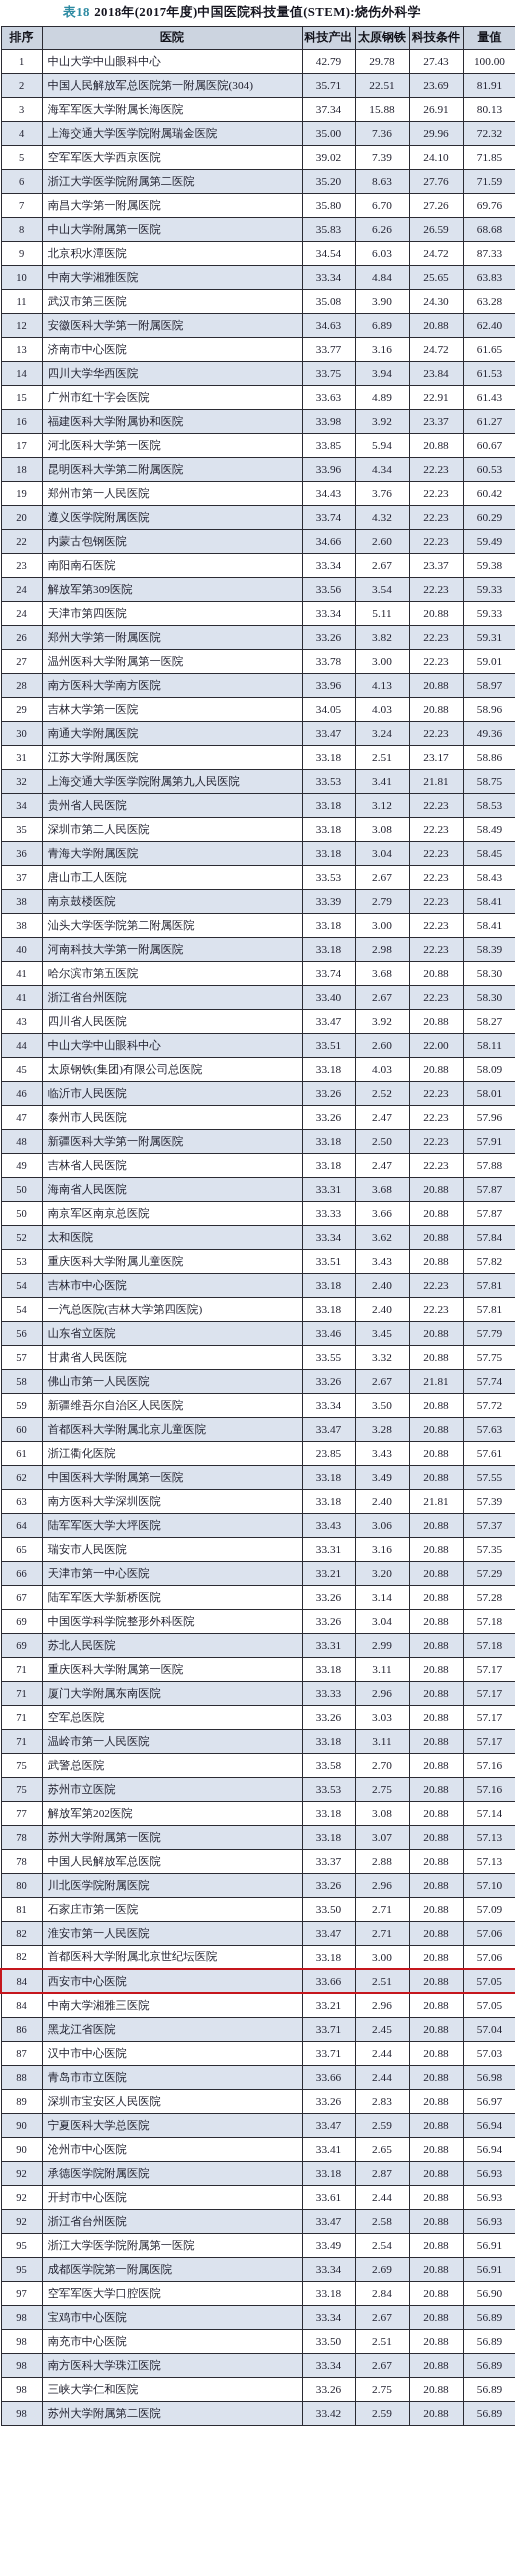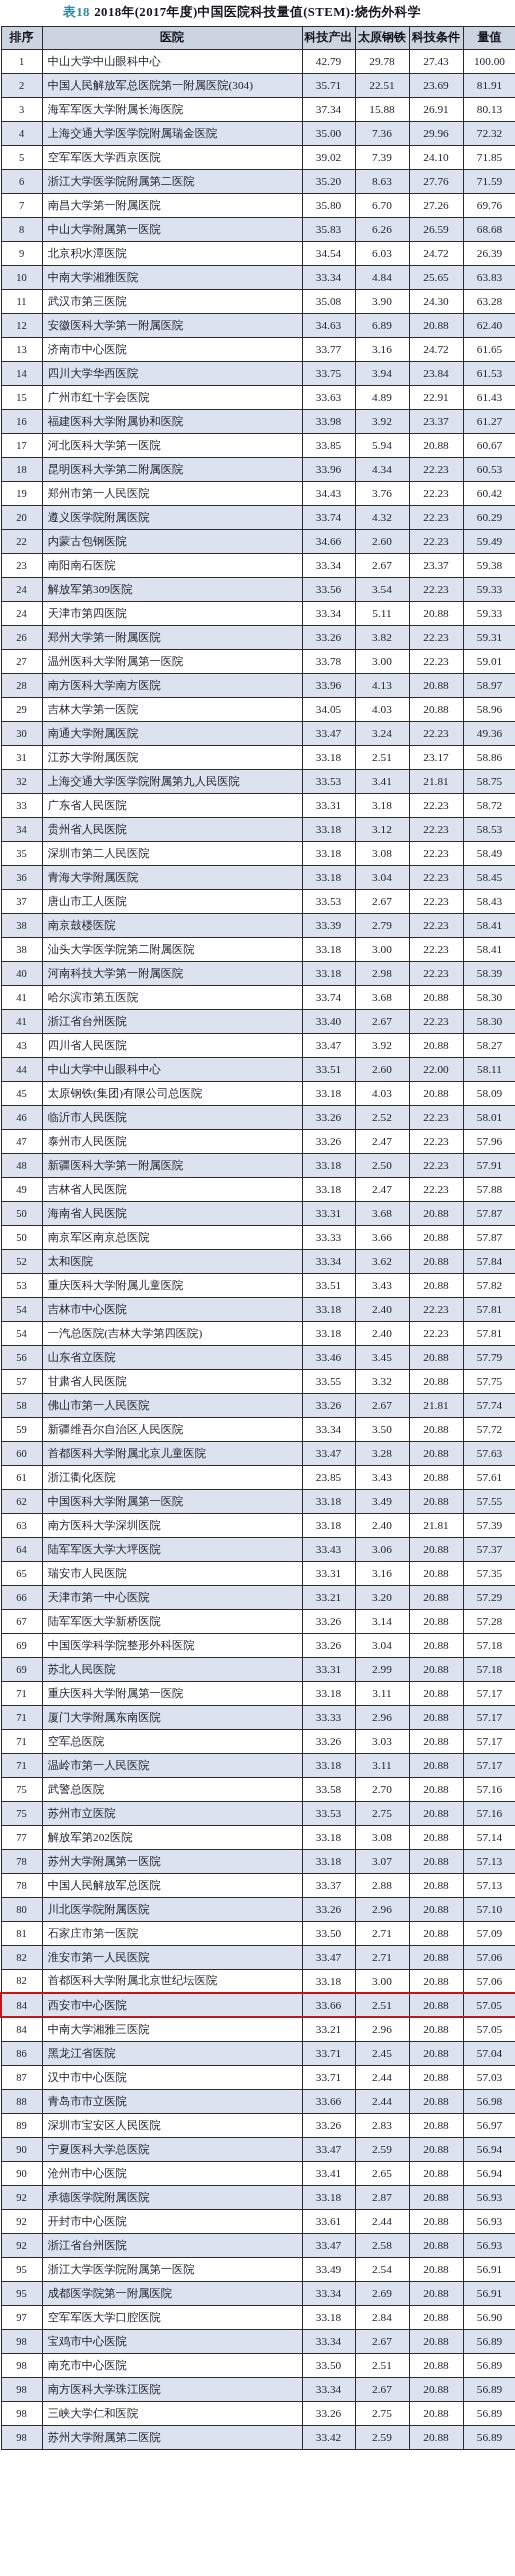--- a/index.html
+++ b/index.html
@@ -130,21 +130,21 @@
           <td class="num">6.26</td>
           <td class="num">26.59</td>
           <td class="num">68.68</td>
         </tr>
         <tr>
           <td class="rank">9</td>
           <td class="name">北京积水潭医院</td>
           <td class="num">34.54</td>
           <td class="num">6.03</td>
           <td class="num">24.72</td>
-          <td class="num">26.39</td>
+          <td class="num">87.33</td>
         </tr>
         <tr class="stripe">
           <td class="rank">10</td>
           <td class="name">中南大学湘雅医院</td>
           <td class="num">33.34</td>
           <td class="num">4.84</td>
           <td class="num">25.65</td>
           <td class="num">63.83</td>
         </tr>
         <tr>
@@ -308,28 +308,20 @@
           <td class="num">58.86</td>
         </tr>
         <tr class="stripe">
           <td class="rank">32</td>
           <td class="name">上海交通大学医学院附属第九人民医院</td>
           <td class="num">33.53</td>
           <td class="num">3.41</td>
           <td class="num">21.81</td>
           <td class="num">58.75</td>
         </tr>
-        <tr>
-          <td class="rank">33</td>
-          <td class="name">广东省人民医院</td>
-          <td class="num">33.31</td>
-          <td class="num">3.18</td>
-          <td class="num">22.23</td>
-          <td class="num">58.72</td>
-        </tr>
         <tr class="stripe">
           <td class="rank">34</td>
           <td class="name">贵州省人民医院</td>
           <td class="num">33.18</td>
           <td class="num">3.12</td>
           <td class="num">22.23</td>
           <td class="num">58.53</td>
         </tr>
         <tr>
           <td class="rank">35</td>

